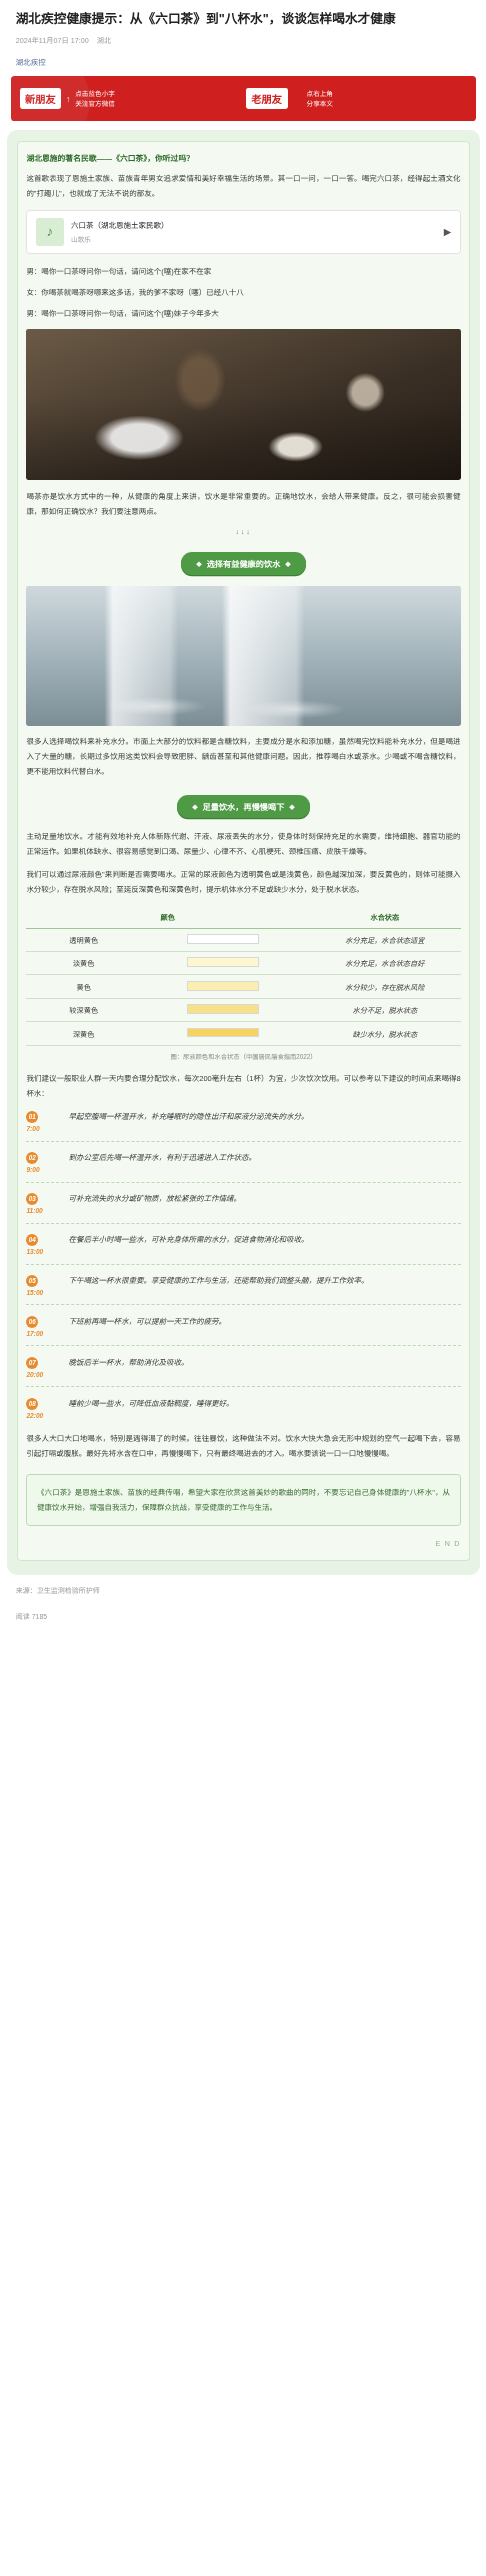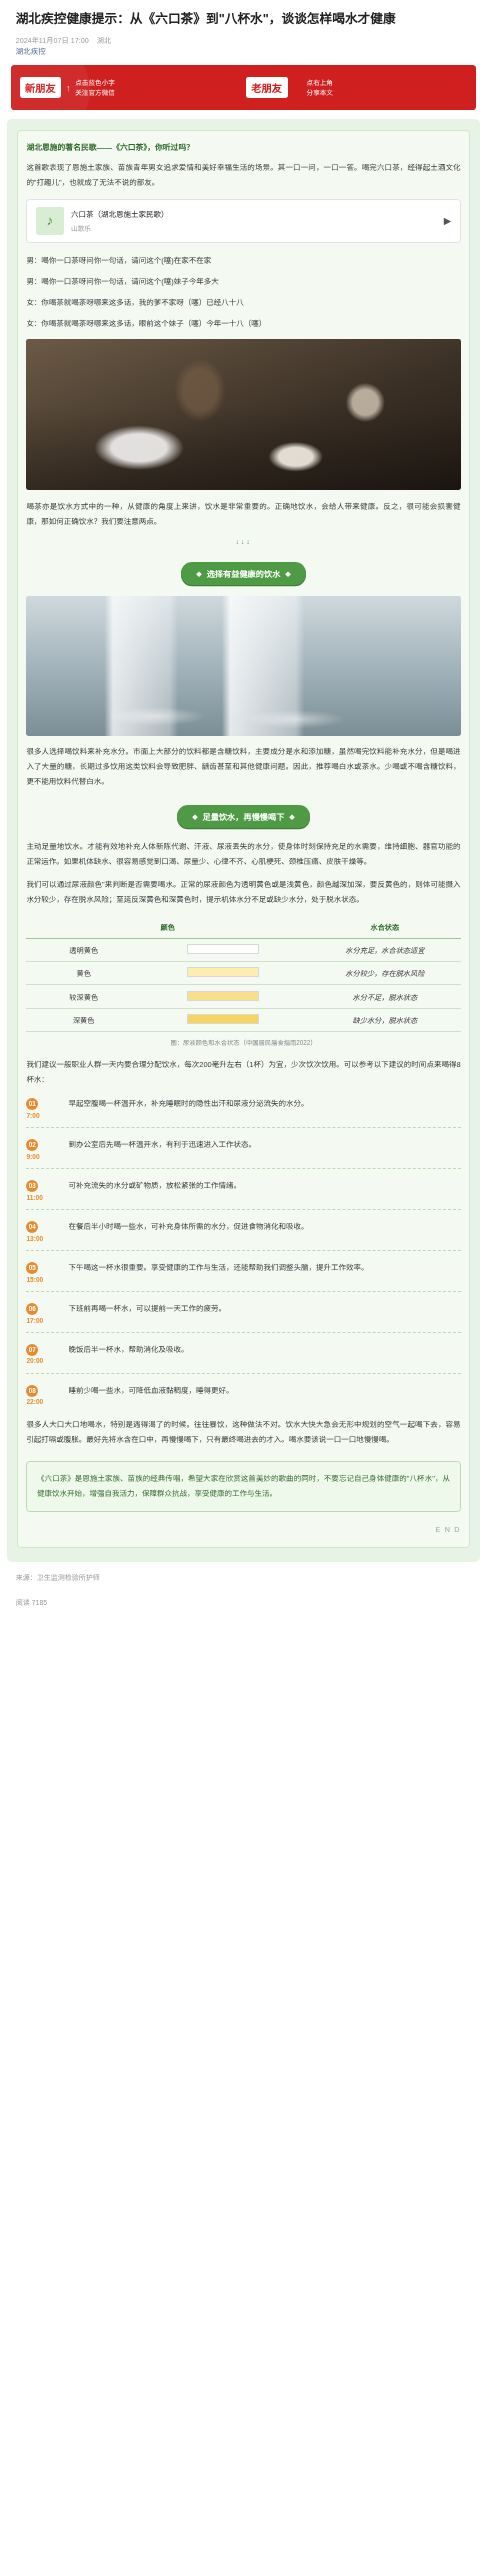--- a/index.html
+++ b/index.html
@@ -12,21 +12,21 @@
   }
   .page { width: 487px; position: relative; }
 
   
   .header { padding: 11px 15.7px 6px 15.7px; background:#fff; }
   .art-title {
     font-size: 12.7px; font-weight: 700; color: #222; line-height: 1.4;
   }
   .meta { margin-top: 6px; font-size: 7.2px; color: #9a9a9a; }
   .meta span { margin-right: 6px; }
-  .acct-row { margin-top: 0; display: flex; align-items: center; gap: 4.8px; }
+  .acct-row { margin-top: 11px; display: flex; align-items: center; gap: 4.8px; }
   .acct-name { font-size: 7.5px; color: #576b95; }
 
   
   .follow-banner {
     margin: 3.6px 11px 0 11px;
     background: #cf1f1f;
     border-radius: 3.6px;
     height: 45px;
     position: relative;
     overflow: hidden;
@@ -44,21 +44,21 @@
     background: #fff; color: #cf1f1f; font-weight: 800; font-size: 10.3px;
     padding: 3px 5.4px; border-radius: 2.4px; white-space: nowrap;
   }
   .fb-txt { color: #fff; font-size: 6.6px; line-height: 1.45; white-space: nowrap;}
   .fb-arrow { color:#ffd9d9; font-size: 9px; }
 
   
   .green-wrap {
     margin: 8.5px 7.2px 0 7.2px;
     background: #e7f3e4;
-    border-radius: 5px;
+    border-radius: 10px;
     padding: 11px 9.7px 14.5px 9.7px;
   }
   .inner-card{
     background: #f4faf2;
     border: 0.6px solid #cfe6c8;
     border-radius: 3.6px;
     padding: 9.7px 8.5px;
     position: relative;
   }
   .p { font-size: 7.5px; line-height: 2.0; color: #3a3a3a; margin: 0 0 8.5px 0; text-align: justify;}
@@ -129,21 +129,21 @@
     border-bottom: 0.6px solid #cfe0ca; padding: 5.4px 3.6px; text-align: center;
   }
   table.urine th{ font-weight:700; color:#2f6b2a; border-bottom:0.9px solid #9ec694;}
   table.urine td.sw{ width: 34%; }
   table.urine td.lbl{ width: 22%; text-align:center; padding-left: 7.2px;}
   table.urine td.st{ width: 30%; font-style: italic; }
   .swatch{ display:inline-block; width: 72px; height: 9.7px; border:0.6px solid #d8d8d8;}
   .tbl-note{ font-size:6.3px; color:#8a8a8a; text-align:center; margin-top:6px;}
 
   
-  .time-item{ display:flex; gap:7.2px; margin: 9.7px 0 0 0; align-items:flex-start;}
+  .time-item{ display:flex; gap:7.2px; margin: 9.7px 0 0 0; align-items:flex-start;font-style:italic;}
   .time-badge{
     flex:0 0 auto; width: 35px;
   }
   .tb-num{
     display:inline-block; background:#e78b2e; color:#fff; font-size:6.3px; font-weight:700;
     border-radius:50%; width:12px;height:12px; line-height:12px; text-align:center;
   }
   .tb-time{ display:block; font-size:6.6px; color:#e78b2e; font-weight:700; margin-top:1.8px;}
   .time-text{ flex:1; font-size:7.5px; line-height:1.95; color:#3a3a3a; text-align: justify;}
   .hr-dash{ border:0; border-top:0.6px dashed #bcd8b4; margin: 8.5px 0 0 0;}
@@ -204,23 +204,22 @@
         <div class="audio-thumb">♪</div>
         <div class="audio-meta">
           <div class="audio-title">六口茶（湖北恩施土家民歌）</div>
           <div class="audio-sub">山歌乐</div>
         </div>
         <div class="audio-play">▶</div>
       </div>
 
       <div class="dialog">
         <p>男：喝你一口茶呀问你一句话，请问这个(噻)在家不在家</p>
+        <p>女：你喝茶就喝茶呀哪来这多话，我的爹不家呀（噻）已经八十八</p>
         <p>男：喝你一口茶呀问你一句话，请问这个(噻)妹子今年多大</p>
-        <p>女：你喝茶就喝茶呀哪来这多话，我的爹不家呀（噻）已经八十八</p>
-        <p>女：你喝茶就喝茶呀哪来这多话，眼前这个妹子（噻）今年一十八（噻）</p>
       </div>
 
       <div class="photo tea"></div>
 
       <p class="p">喝茶亦是饮水方式中的一种，从健康的角度上来讲，饮水是非常重要的。正确地饮水，会给人带来健康。反之，很可能会损害健康，那如何正确饮水？我们要注意两点。</p>
       <div class="center-small">↓↓↓</div>
 
       <div class="sec-title-wrap">
         <div class="sec-title">
           <span class="dot">◆</span>
@@ -252,20 +251,25 @@
               <th>水合状态</th>
             </tr>
           </thead>
           <tbody>
             <tr>
               <td class="lbl">透明黄色</td>
               <td class="sw"><span class="swatch" style="background:#ffffff"></span></td>
               <td class="st">水分充足，水合状态适宜</td>
             </tr>
             <tr>
+              <td class="lbl">淡黄色</td>
+              <td class="sw"><span class="swatch" style="background:#fdf6d0"></span></td>
+              <td class="st">水分充足，水合状态自好</td>
+            </tr>
+            <tr>
               <td class="lbl">黄色</td>
               <td class="sw"><span class="swatch" style="background:#fbeeb0"></span></td>
               <td class="st">水分较少，存在脱水风险</td>
             </tr>
             <tr>
               <td class="lbl">较深黄色</td>
               <td class="sw"><span class="swatch" style="background:#f8e08a"></span></td>
               <td class="st">水分不足，脱水状态</td>
             </tr>
             <tr>

